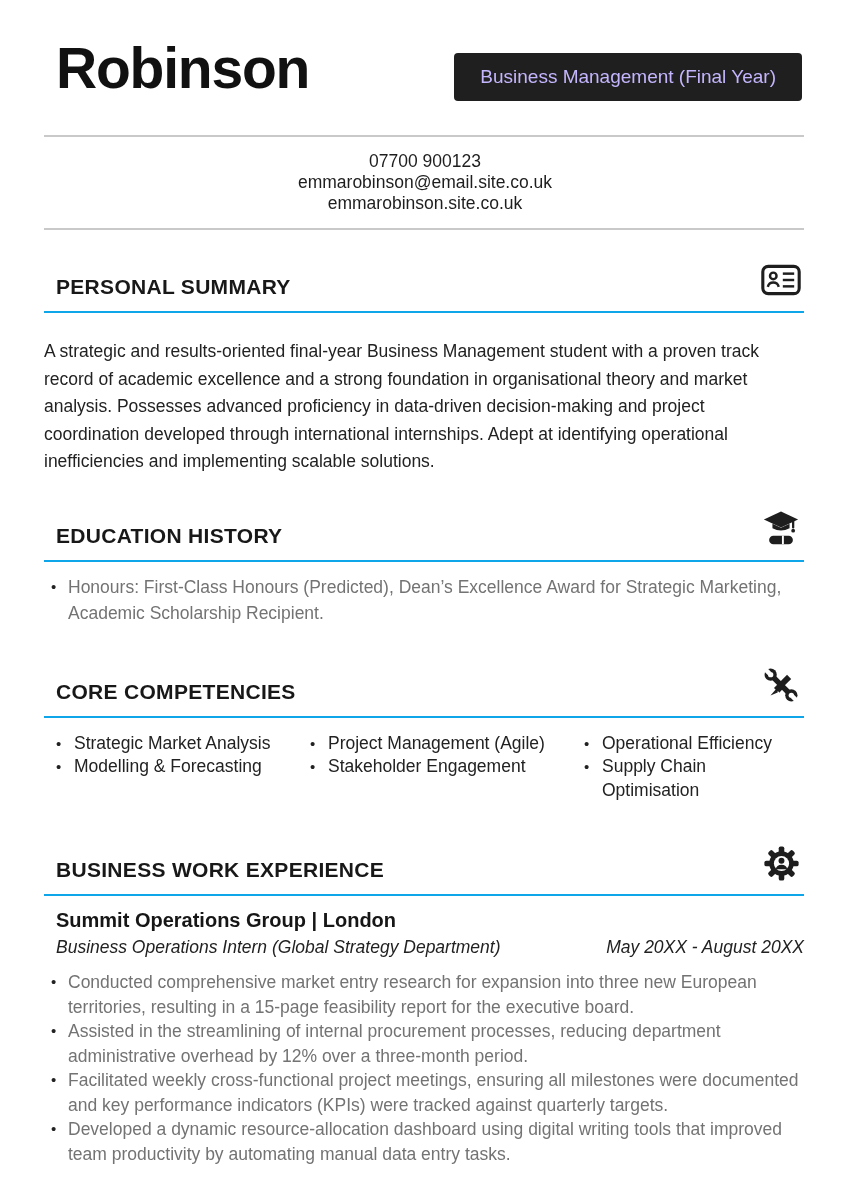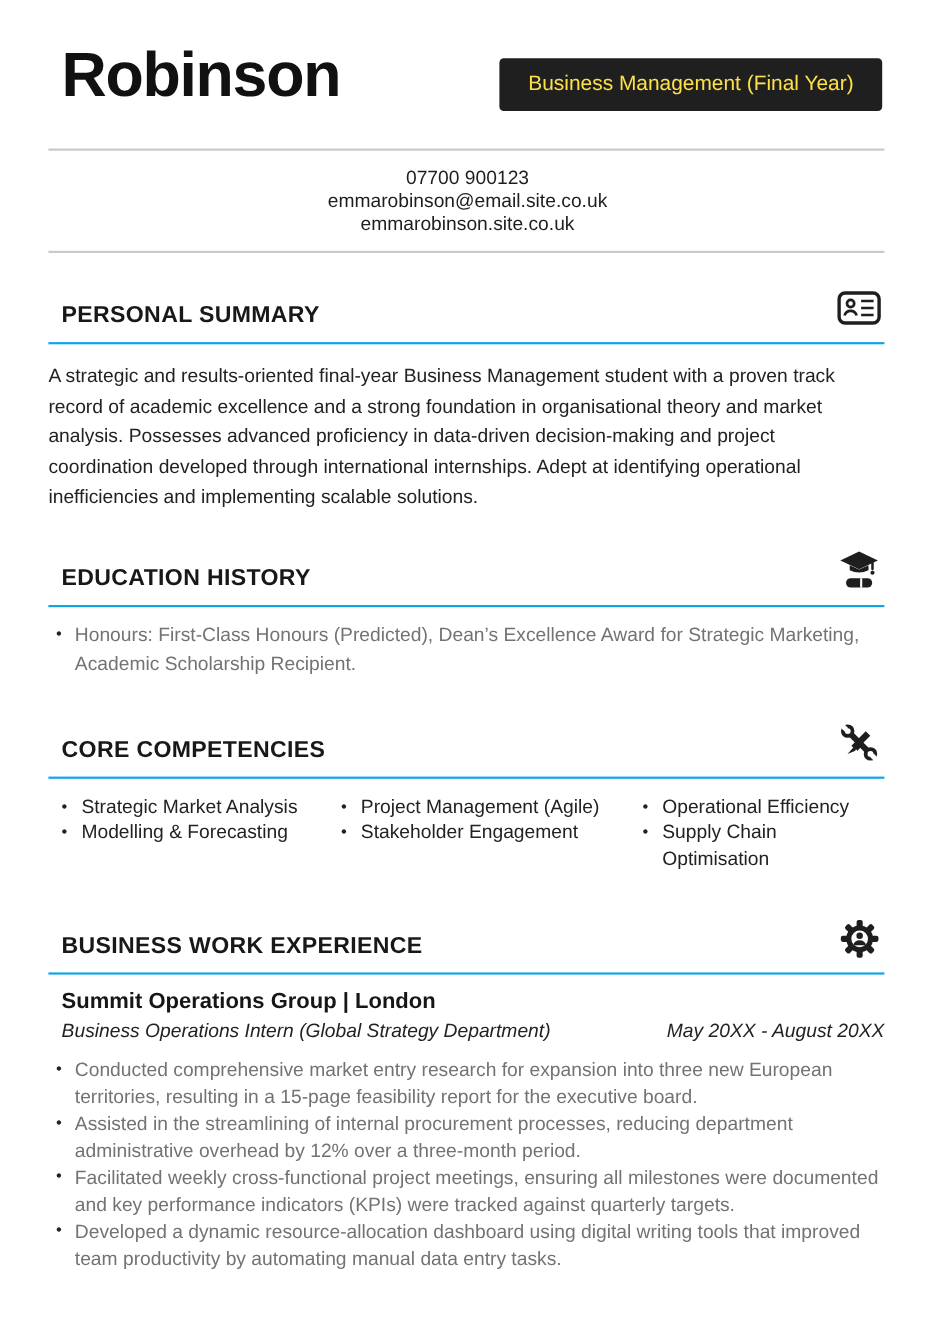--- a/index.html
+++ b/index.html
@@ -13,21 +13,21 @@
 
   
   .header { position:relative; padding-top:42px; }
   .name {
     margin-left:12px;
     font-size:57px; font-weight:700; line-height:52px; letter-spacing:-1.2px;
     color:#111;
   }
   .badge {
     position:absolute; top:53px; right:2px;
-    background:#1f1f1f; color:#fde047; border-radius:4px;
+    background:#1f1f1f; color:#c4b5fd; border-radius:4px;
     font-size:19px; padding:13px 26px; white-space:nowrap;
   }
 
   
   .contact-bar {
     margin-top:41px;
     border-top:2px solid #c9c9c9; border-bottom:2px solid #c9c9c9;
     display:flex; justify-content:space-between; align-items:center;
     padding:14px 10px 14px 12px;
     font-size:17.5px;
@@ -43,21 +43,21 @@
     font-size:21px; font-weight:700; letter-spacing:0.3px; color:#181818;
   }
   .icon-box { width:42px; height:38px; display:flex; align-items:center; justify-content:center; margin-right:2px; }
 
   .mt-summary { margin-top:31px; }
   .mt-education { margin-top:34px; }
   .mt-competencies { margin-top:40px; }
   .mt-experience { margin-top:42px; }
 
   .summary-text {
-    margin-top:15px; font-size:17.5px; line-height:27.5px; color:#222;
+    margin-top:25px; font-size:17.5px; line-height:27.5px; color:#222;
   }
 
   .entry { padding-left:12px; }
   .entry-title { margin-top:13px; font-size:20px; font-weight:700; color:#161616; }
   .entry-sub {
     display:flex; justify-content:space-between; align-items:baseline;
     font-style:italic; font-size:17.5px; margin-top:5px; color:#222;
   }
 
   ul.bullets { list-style:none; margin-top:12px; }

